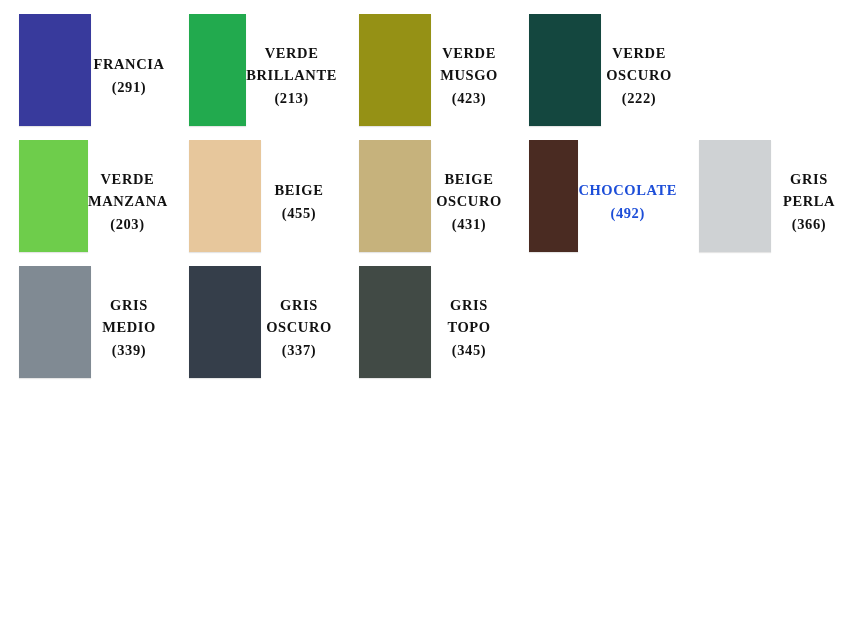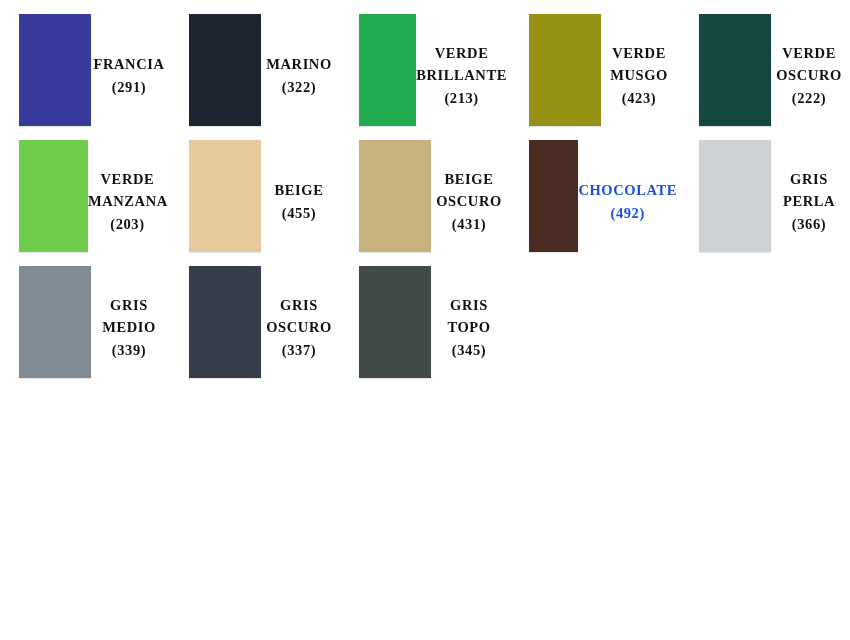--- a/index.html
+++ b/index.html
@@ -56,25 +56,20 @@
 <body style="background: rgb(255, 255, 255);">
 
 <div id="palette-grid">
     <div class="swatch-row">
       <div class="swatch-cell">
         <div class="swatch-chip" style="background-color: rgb(56, 58, 156);"></div>
         <div class="swatch-label" style="color: rgb(17, 17, 17);">FRANCIA
 (291)</div>
       </div>
       <div class="swatch-cell">
-        <div class="swatch-chip" style="background-color: rgb(30, 36, 48);"></div>
-        <div class="swatch-label" style="color: rgb(17, 17, 17);">MARINO
-(322)</div>
-      </div>
-      <div class="swatch-cell">
         <div class="swatch-chip" style="background-color: rgb(34, 170, 78);"></div>
         <div class="swatch-label" style="color: rgb(17, 17, 17);">VERDE
 BRILLANTE (213)</div>
       </div>
       <div class="swatch-cell">
         <div class="swatch-chip" style="background-color: rgb(149, 145, 21);"></div>
         <div class="swatch-label" style="color: rgb(17, 17, 17);">VERDE
 MUSGO (423)</div>
       </div>
       <div class="swatch-cell">

